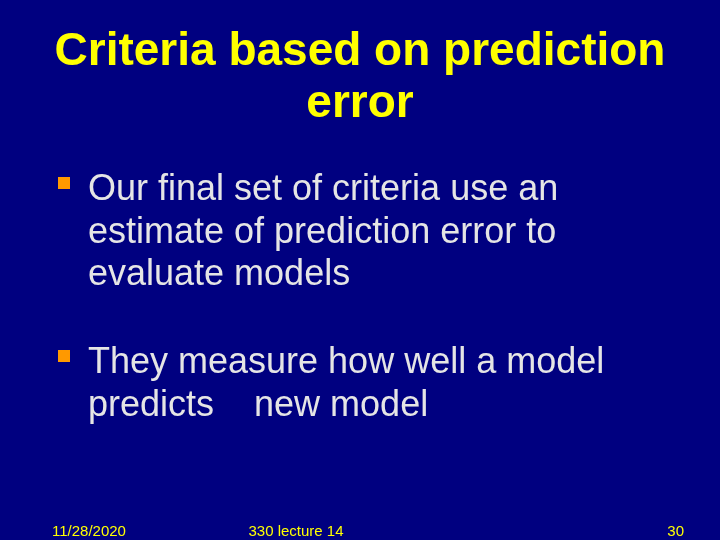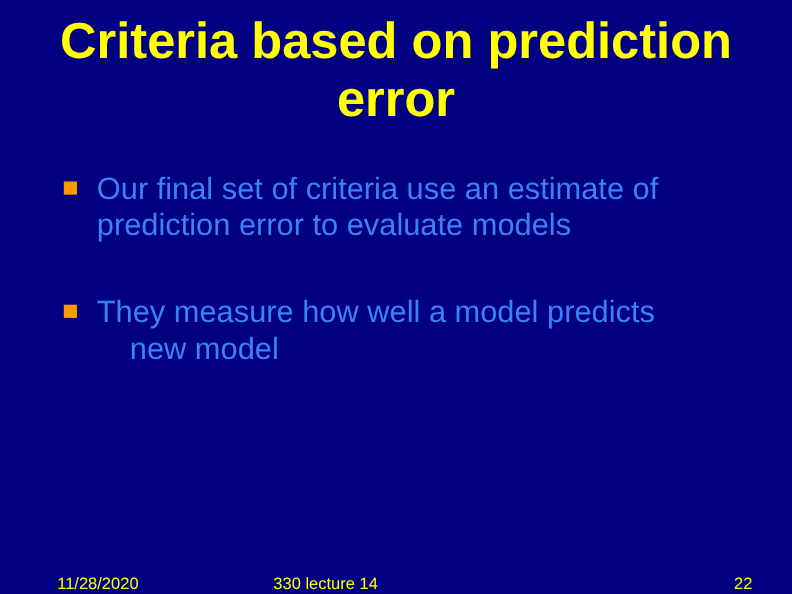--- a/index.html
+++ b/index.html
@@ -6,38 +6,38 @@
   html, body { width: 720px; height: 540px; overflow: hidden; }
   body {
     background: #000080;
     font-family: Arial, sans-serif;
     position: relative;
   }
   .slide {
     width: 720px;
     height: 540px;
     position: relative;
-    padding: 12px 40px 0 40px;
+    padding: 24px 40px 0 40px;
   }
   .title {
     font-family: "Comic Sans MS", "Comic Sans", cursive, sans-serif;
     color: #ffff00;
     font-size: 46px;
     font-weight: bold;
     text-align: center;
     line-height: 1.12;
     margin-bottom: 40px;
   }
   .bullets {
     list-style: none;
     padding-left: 18px;
   }
   .bullets li {
-    color: #3b82f6;
-    font-size: 28px;
+    color: #e5e5e5;
+    font-size: 36px;
     line-height: 1.18;
     margin-bottom: 46px;
     position: relative;
     padding-left: 30px;
   }
   .bullets li::before {
     content: "";
     position: absolute;
     left: 0;
     top: 10px;
@@ -70,15 +70,15 @@
     <li>
       <span>Our final set of criteria use an estimate of prediction error to evaluate models</span>
     </li>
     <li>
       <span>They measure how well a model predicts </span><span class="emph">new</span><span> model</span>
     </li>
   </ul>
   <div class="footer">
     <span class="date">11/28/2020</span>
     <span class="center">330 lecture 14</span>
-    <span class="page">22</span>
+    <span class="page">30</span>
   </div>
 </div>
 
 </body></html>

